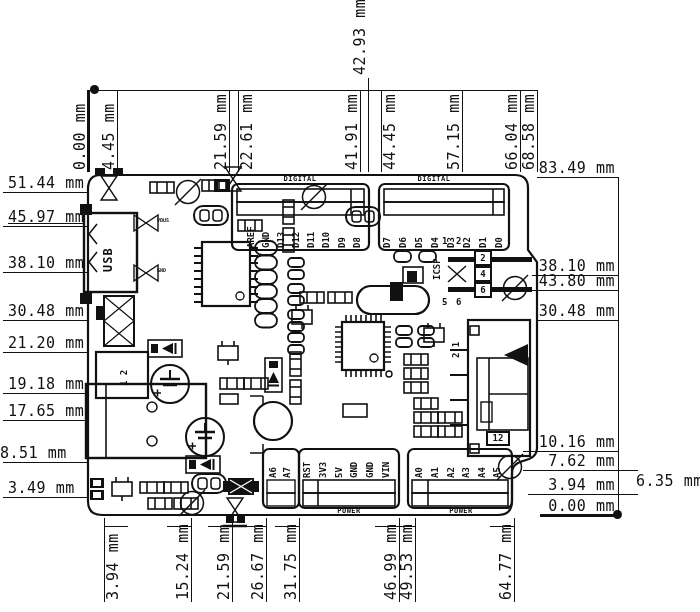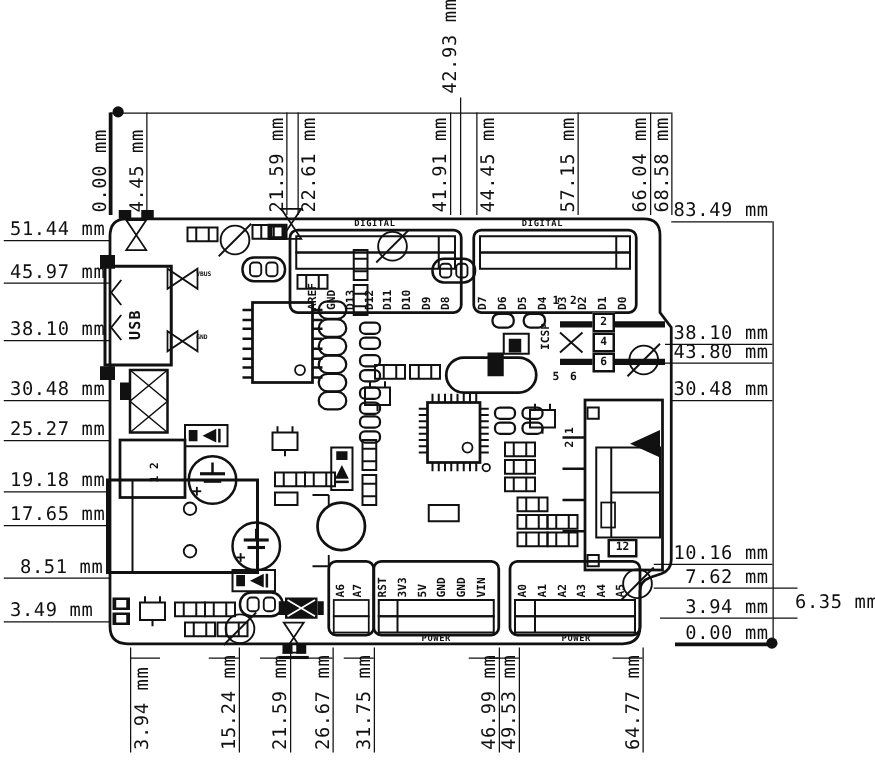--- a/index.html
+++ b/index.html
@@ -293,33 +293,33 @@
     <div class="rlab" style="left: 462px; top: 154px;">57.15 mm</div>
     <div class="ln" style="left: 520px; top: 90px; width: 1px; height: 82px;"></div>
     <div class="rlab" style="left: 520px; top: 154px;">66.04 mm</div>
     <div class="ln" style="left: 537px; top: 90px; width: 1px; height: 82px;"></div>
     <div class="rlab" style="left: 537px; top: 154px;">68.58 mm</div>
     <div class="ln" style="left: 88px; top: 90px; width: 449px; height: 1px;"></div>
     <div class="dot" style="left: 90px; top: 85px;"></div>
     <div class="ln" style="left: 3px; top: 192px; width: 85px; height: 1px;"></div>
     <div class="dlab" style="left: 8px; top: 175px;">51.44 mm</div>
     <div class="ln" style="left: 3px; top: 226px; width: 85px; height: 1px;"></div>
-    <div class="dlab" style="left: 8px; top: 209px;">45.97 mm</div>
+    <div class="dlab" style="left: 8px; top: 209px; text-decoration: underline;">45.97 mm</div>
     <div class="ln" style="left: 3px; top: 272px; width: 85px; height: 1px;"></div>
     <div class="dlab" style="left: 8px; top: 255px;">38.10 mm</div>
     <div class="ln" style="left: 3px; top: 320px; width: 85px; height: 1px;"></div>
     <div class="dlab" style="left: 8px; top: 303px;">30.48 mm</div>
     <div class="ln" style="left: 3px; top: 352px; width: 85px; height: 1px;"></div>
-    <div class="dlab" style="left: 8px; top: 335px;">25.27 mm</div>
+    <div class="dlab" style="left: 8px; top: 335px;">21.20 mm</div>
     <div class="ln" style="left: 3px; top: 393px; width: 85px; height: 1px;"></div>
     <div class="dlab" style="left: 8px; top: 376px;">19.18 mm</div>
     <div class="ln" style="left: 3px; top: 420px; width: 85px; height: 1px;"></div>
     <div class="dlab" style="left: 8px; top: 403px;">17.65 mm</div>
     <div class="ln" style="left: 3px; top: 462px; width: 85px; height: 1px;"></div>
-    <div class="dlab" style="left: 16px; top: 445px; text-align: center;">8.51 mm</div>
+    <div class="dlab" style="left: 0; top: 445px; text-align: center;">8.51 mm</div>
     <div class="ln" style="left: 3px; top: 497px; width: 85px; height: 1px;"></div>
     <div class="dlab" style="left: 8px; top: 480px;">3.49 mm</div>
     <div class="ln" style="left: 537px; top: 177px; width: 81px; height: 1px;"></div>
     <div class="dlab" style="left: 535px; width: 80px; text-align: right; top: 160px;">83.49 mm</div>
     <div class="ln" style="left: 532px; top: 275px; width: 86px; height: 1px;"></div>
     <div class="dlab" style="left: 535px; width: 80px; text-align: right; top: 258px;">38.10 mm</div>
     <div class="ln" style="left: 532px; top: 290px; width: 86px; height: 1px;"></div>
     <div class="dlab" style="left: 535px; width: 80px; text-align: right; top: 273px;">43.80 mm</div>
     <div class="ln" style="left: 537px; top: 320px; width: 81px; height: 1px;"></div>
     <div class="dlab" style="left: 535px; width: 80px; text-align: right; top: 303px;">30.48 mm</div>

